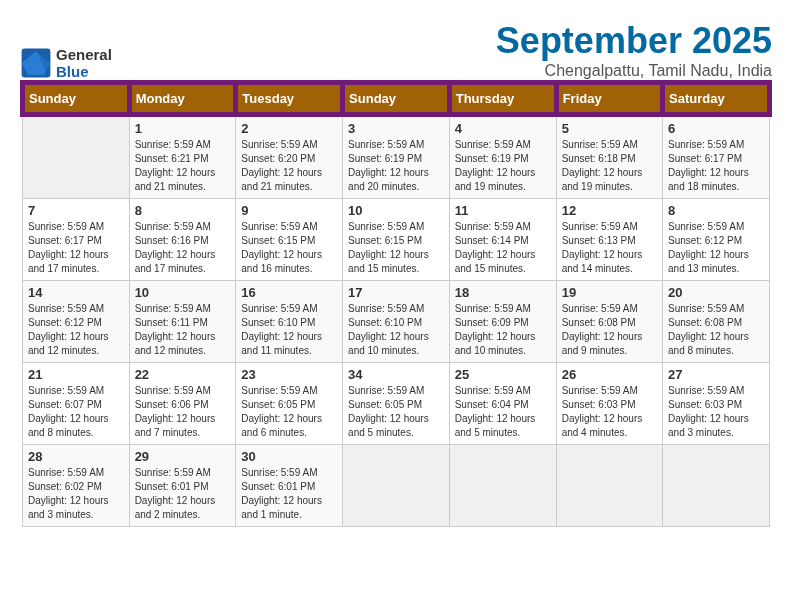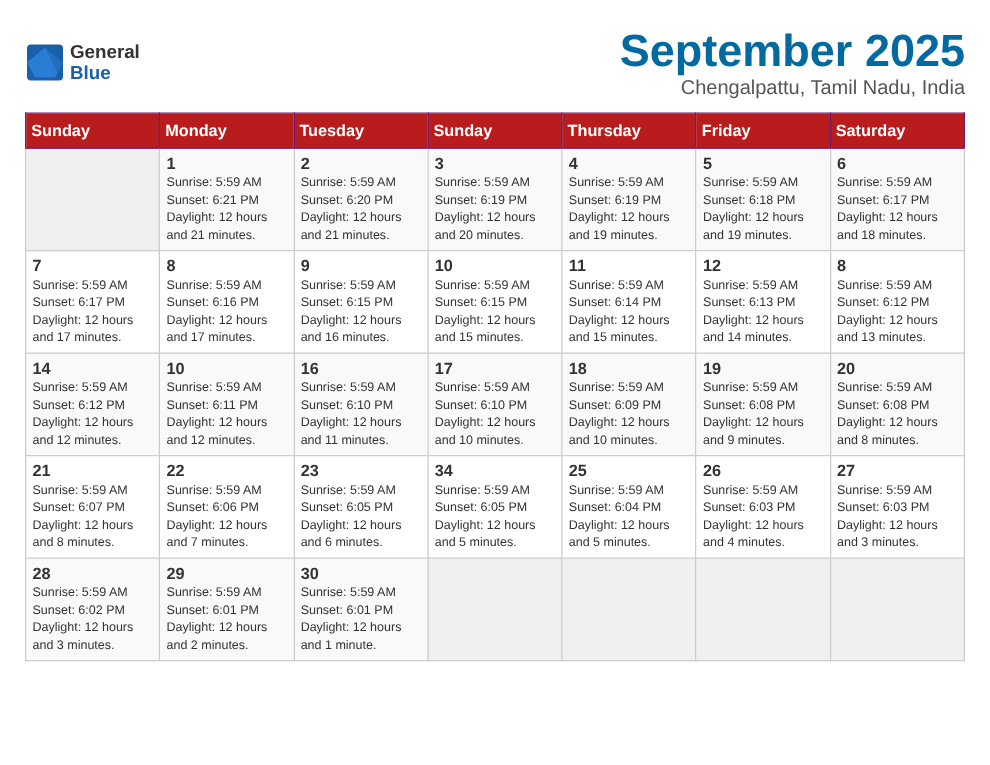--- a/index.html
+++ b/index.html
@@ -6,22 +6,21 @@
     body {
       font-family: Arial, sans-serif;
       background: #fff;
       width: 792px;
       min-height: 612px;
       padding: 20px;
     }
     .header-area {
       display: flex;
       justify-content: space-between;
-      align-items: center;
-      margin-bottom: 10px;
+      align-items: flex-end;
     }
     .logo {
       display: flex;
       align-items: center;
       gap: 4px;
     }
     .logo-icon {
       width: 32px;
       height: 32px;
     }
@@ -36,27 +35,27 @@
     .subtitle {
       font-size: 16px;
       color: #555;
     }
     table {
       width: 100%;
       border-collapse: collapse;
       border: 1px solid #ccc;
     }
     thead tr th {
-      background-color: #b91c1c;
+      background-color: #a16207;
       color: #fff;
       font-size: 13px;
       font-weight: bold;
       padding: 6px 4px;
       text-align: left;
-      border: 1px solid #701a75;
+      border: 5px solid #701a75;
     }
     tbody tr td {
       vertical-align: top;
       border: 1px solid #ccc;
       padding: 4px 5px;
       font-size: 10.5px;
       color: #333;
       min-height: 80px;
       width: 108px;
     }

